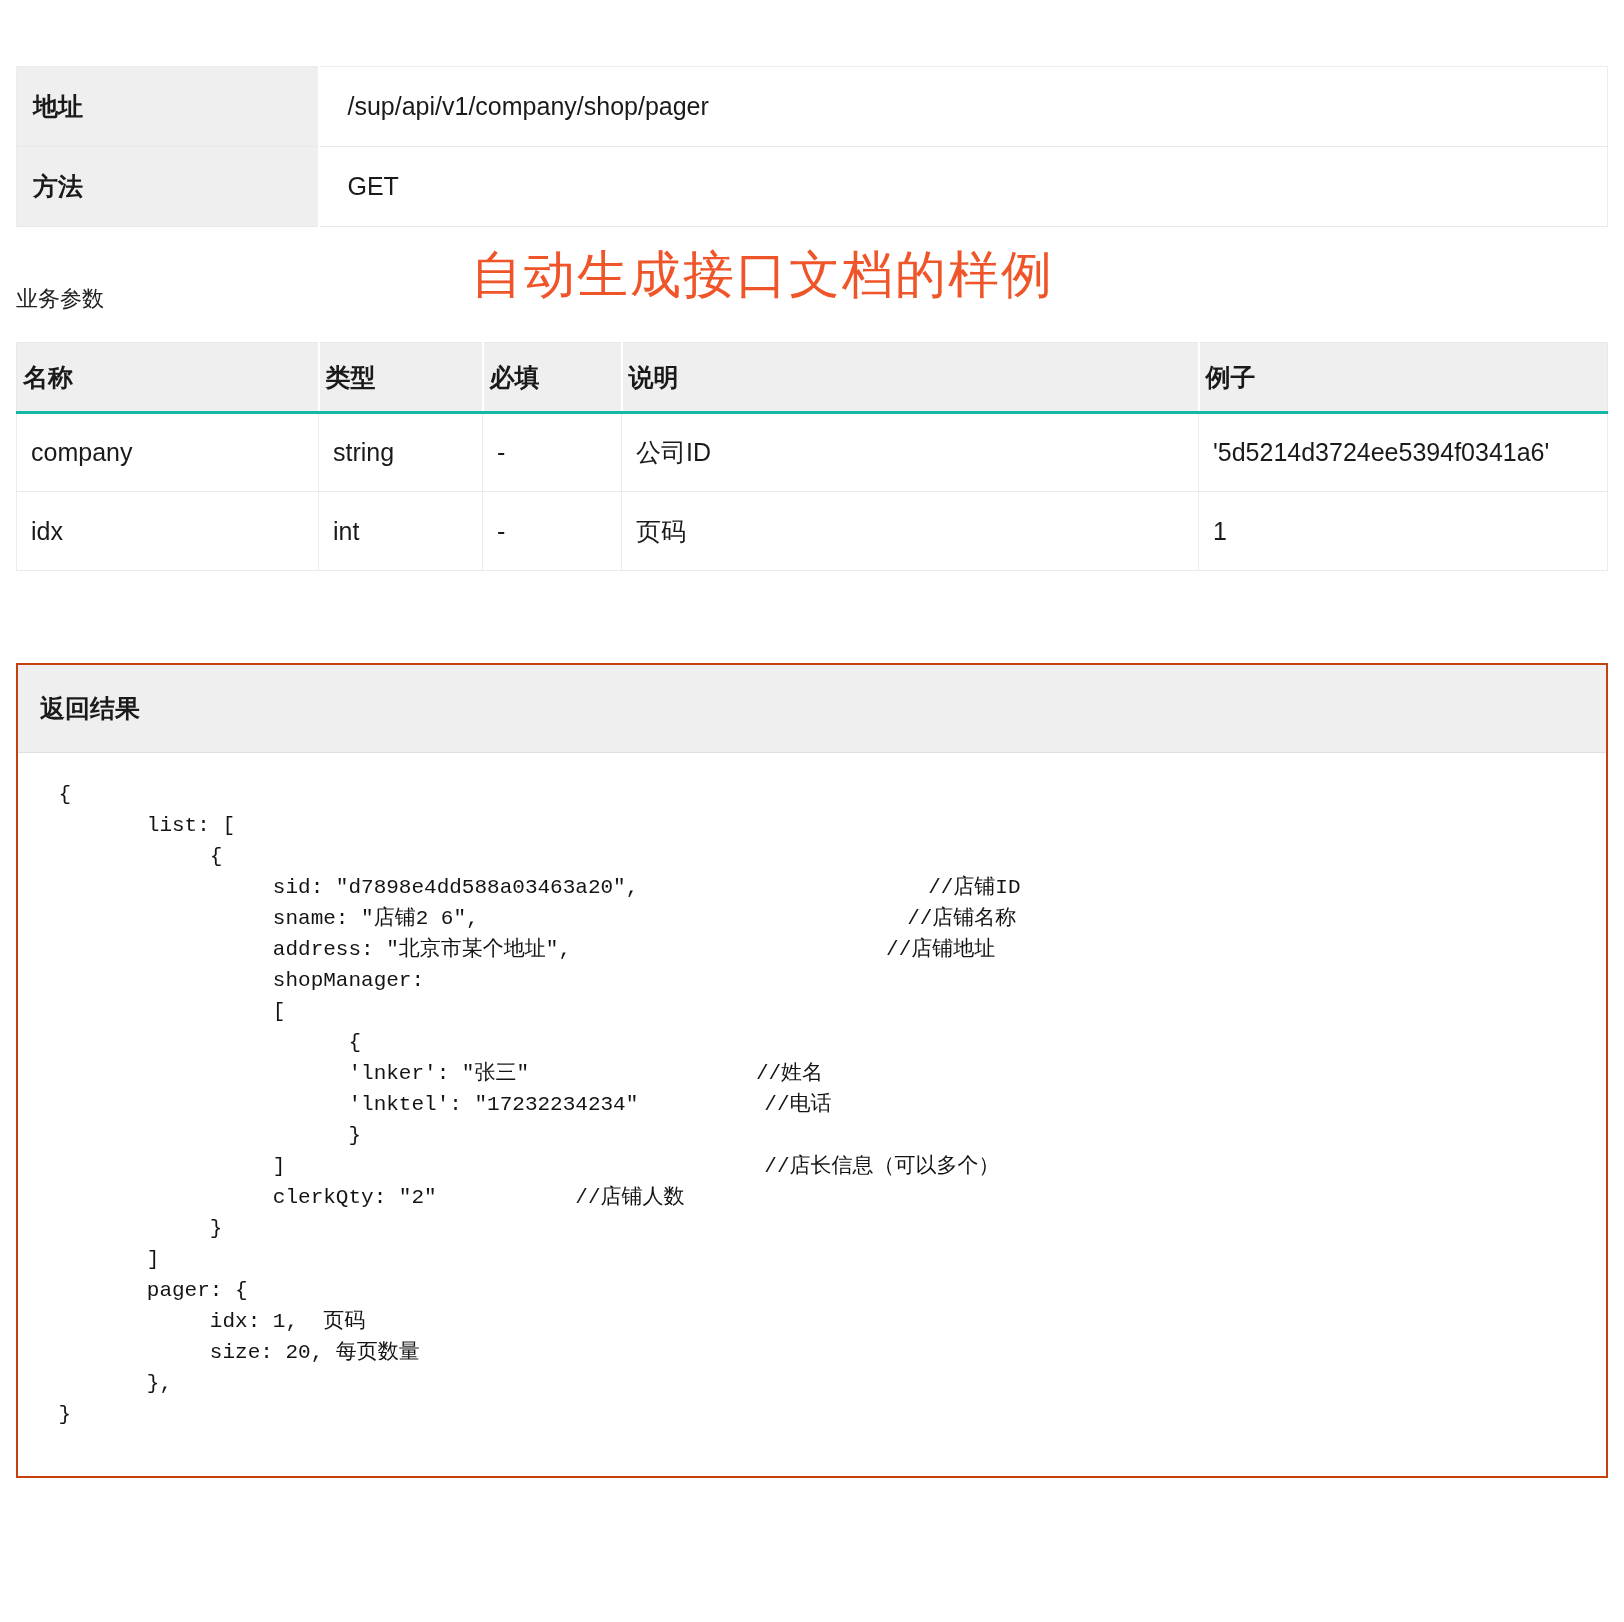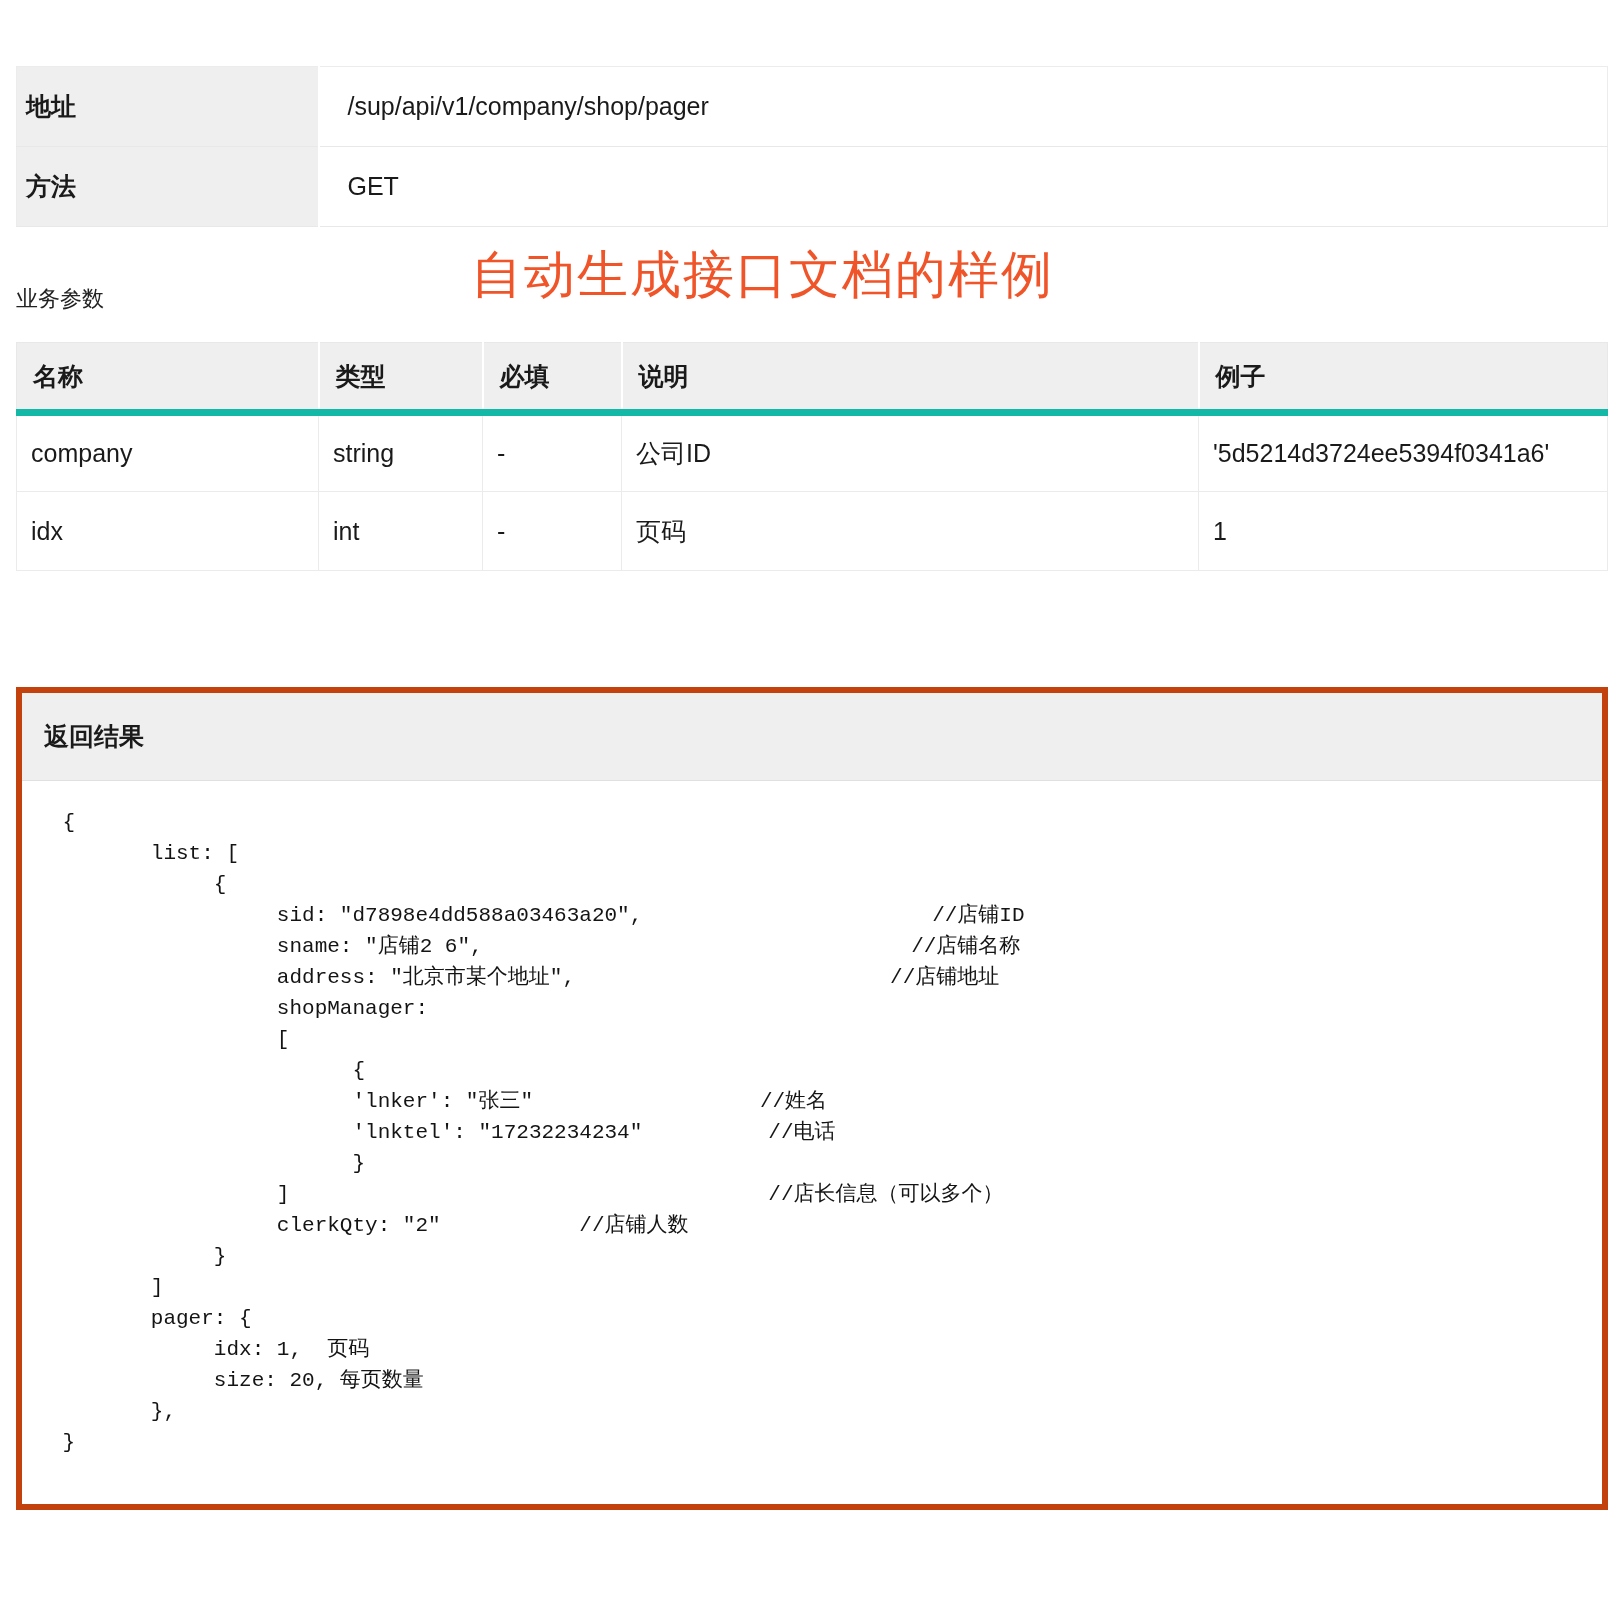--- a/index.html
+++ b/index.html
@@ -27,21 +27,21 @@
     border-collapse: collapse;
     border: 1px solid #ececec;
     font-size: 25px;
   }
   table.kv-table td { height: 80px; vertical-align: middle; }
   table.kv-table tr { border-bottom: 1px solid #e8e8e8; }
   td.kv-label {
     width: 302px;
     background: #efefef;
     font-weight: bold;
-    padding-left: 9px;
+    padding-left: 16px;
     border-right: 2px solid #ffffff;
   }
   td.kv-value { padding-left: 28px; }
 
   
   .between { position: relative; height: 115px; }
   .annotation {
     position: absolute;
     left: 455px;
     top: 14px;
@@ -62,40 +62,40 @@
     width: 100%;
     border-collapse: collapse;
     border: 1px solid #e8e8e8;
     font-size: 25px;
   }
   table.params-table th {
     background: #efefef;
     font-weight: bold;
     text-align: left;
     height: 70px;
-    padding-left: 16px;
+    padding-left: 6px;
     border-left: 2px solid #ffffff;
-    border-bottom: 7px solid #14b8a6;
+    border-bottom: 3px solid #14b8a6;
   }
   table.params-table th:first-child { border-left: 1px solid #e8e8e8; }
   table.params-table td {
     height: 79px;
     padding-left: 14px;
     border: 1px solid #ebebeb;
     vertical-align: middle;
   }
   .col-name { width: 302px; }
   .col-type { width: 164px; }
   .col-req  { width: 139px; }
   .col-desc { width: 577px; }
 
   
   .result-panel {
-    margin-top: 116px;
-    border: 6px solid #c2410c;
+    margin-top: 92px;
+    border: 2px solid #c2410c;
   }
   .result-header {
     background: #efefef;
     border-bottom: 1px solid #e0e0e0;
     padding: 27px 24px 27px 22px;
     font-size: 25px;
     font-weight: bold;
   }
   pre.result-code {
     margin: 0;

